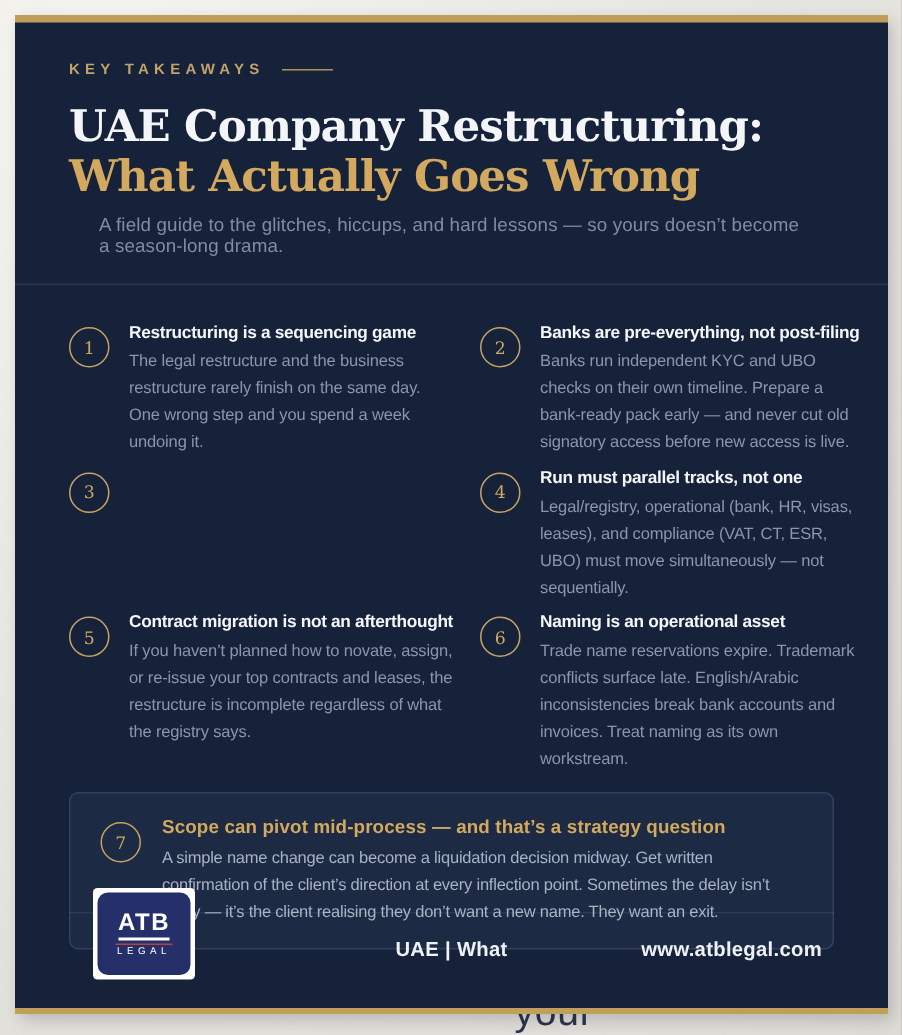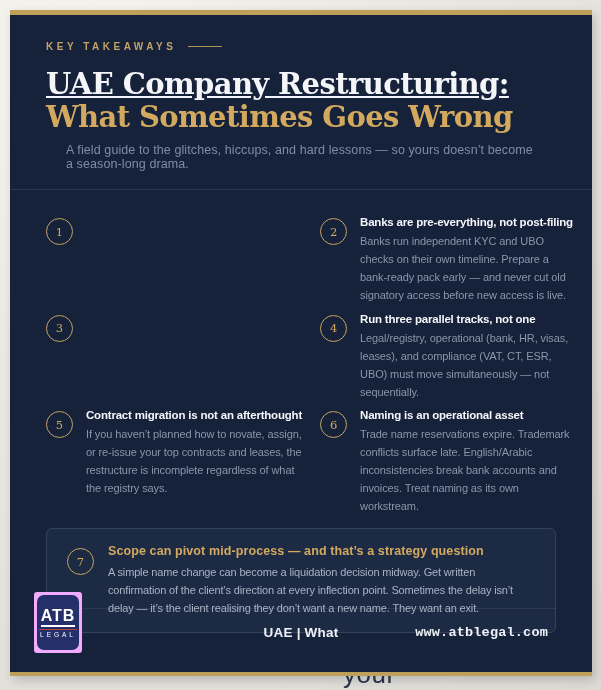--- a/index.html
+++ b/index.html
@@ -46,21 +46,21 @@
   }
   .title {
     padding: 0 36px;
     margin-top: 16px;
     font-family: "DejaVu Serif", serif;
     font-weight: bold;
     font-size: 29px;
     line-height: 1.14;
     letter-spacing: -0.6px;
   }
-  .title .line1 { color: #f3f5f8; display: block; text-decoration: underline; }
+  .title .line1 { color: #f3f5f8; display: block; }
   .title .line2 { color: #d2a95f; display: block; }
   .subtitle {
     padding: 0 56px;
     margin-top: 9px;
     font-size: 12.5px;
     color: #7f8da4;
     letter-spacing: 0.1px;
   }
   .header-divider {
     margin-top: 18px;
@@ -133,23 +133,23 @@
     height: 80px;
   }
   .footer-divider {
     position: absolute;
     top: 16px; left: 36px; right: 36px;
     height: 1px;
     background: rgba(255,255,255,0.07);
   }
   .logo {
     position: absolute;
-    left: 24px; top: 0px;
-    width: 48px; height: 61px;
-    background: #f0abfc;
+    left: 52px; top: 0px;
+    width: 68px; height: 61px;
+    background: #ffffff;
     border-radius: 3px;
     padding: 3px;
   }
   .logo-inner {
     width: 100%; height: 100%;
     background: #25306b;
     border-radius: 7px;
     display: flex; flex-direction: column;
     align-items: center; justify-content: center;
   }
@@ -182,66 +182,69 @@
     font-weight: bold;
     letter-spacing: 0.2px;
   }
   .footer-website {
     position: absolute;
     right: 44px; top: 33px;
     color: #eef1f5;
     font-size: 13.5px;
     font-weight: bold;
     letter-spacing: 0.2px;
-    font-family: Liberation Mono, monospace;
   }
 </style>
 </head>
 <body>
 
 <div class="bg-word">your</div>
 
 <div class="card">
 
   <div class="eyebrow-row">
     <span class="eyebrow">KEY TAKEAWAYS</span>
     <span class="eyebrow-line"></span>
   </div>
 
   <h1 class="title">
     <span class="line1">UAE Company Restructuring:</span>
-    <span class="line2">What Sometimes Goes Wrong</span>
+    <span class="line2">What Actually Goes Wrong</span>
   </h1>
 
   <p class="subtitle">A field guide to the glitches, hiccups, and hard lessons — so yours doesn’t become a season-long drama.</p>
 
   <hr class="header-divider">
 
   <div class="grid">
 
     <div class="item">
       <div class="badge">1</div>
+      <div>
+        <div class="item-heading">Restructuring is a sequencing game</div>
+        <div class="item-body">The legal restructure and the business restructure rarely finish on the same day. One wrong step and you spend a week undoing it.</div>
+      </div>
     </div>
 
     <div class="item">
       <div class="badge">2</div>
       <div>
         <div class="item-heading">Banks are pre-everything, not post-filing</div>
         <div class="item-body">Banks run independent KYC and UBO checks on their own timeline. Prepare a bank-ready pack early — and never cut old signatory access before new access is live.</div>
       </div>
     </div>
 
     <div class="item">
       <div class="badge">3</div>
     </div>
 
     <div class="item">
       <div class="badge">4</div>
       <div>
-        <div class="item-heading">Run three parallel tracks, not one</div>
+        <div class="item-heading">Run must parallel tracks, not one</div>
         <div class="item-body">Legal/registry, operational (bank, HR, visas, leases), and compliance (VAT, CT, ESR, UBO) must move simultaneously — not sequentially.</div>
       </div>
     </div>
 
     <div class="item">
       <div class="badge">5</div>
       <div>
         <div class="item-heading">Contract migration is not an afterthought</div>
         <div class="item-body">If you haven’t planned how to novate, assign, or re-issue your top contracts and leases, the restructure is incomplete regardless of what the registry says.</div>
       </div>

